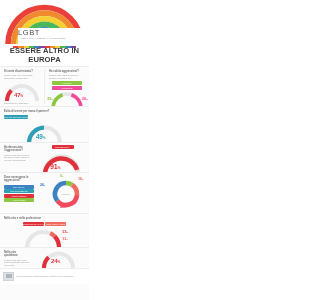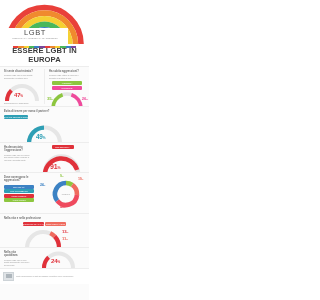--- a/index.html
+++ b/index.html
@@ -8,22 +8,22 @@
     background:#ffffff;
     font-family:"Liberation Sans",sans-serif;
     -webkit-font-smoothing:antialiased;
   }
   .page{position:relative;width:89px;height:300px;background:#fbfbfb;}
 
   
   .header{position:relative;height:66px;background:#ffffff;overflow:hidden;}
   .rainbow{position:absolute;left:4px;top:4px;width:81px;height:40px;}
   .logo-box{
-    position:absolute;left:2px;top:28px;width:66px;height:16px;
-    background:#ffffff;text-align:center;
+    position:absolute;left:18px;top:28px;width:66px;height:16px;
+    background:#ffffff;
   }
   .logo-text{font-size:7.5px;color:#4b4b4b;letter-spacing:.6px;line-height:9px;}
   .logo-sub{
     font-size:1.9px;color:#8d8d8d;letter-spacing:.25px;line-height:3px;
     white-space:nowrap;transform:scaleX(.93);
   }
   .flagbar{position:absolute;left:13px;top:45.5px;width:63px;height:2px;display:flex;}
   .flagbar i{flex:1;height:100%;display:block;}
   .title{
     position:absolute;left:0;top:47px;width:89px;text-align:center;
@@ -107,21 +107,21 @@
         <i style="background:#3a7fc4"></i>
         <i style="background:#7b479c"></i>
         <i style="background:#e9403a"></i>
         <i style="background:#f08a2e"></i>
         <i style="background:#f5d033"></i>
         <i style="background:#49b75a"></i>
         <i style="background:#3a7fc4"></i>
         <i style="background:#7b479c"></i>
     </div>
 
-    <div class="title">ESSERE LGBT IN EUROPA</div>
+    <div class="title">ESSERE ALTRO IN EUROPA</div>
   </div>
 
   <div class="sec">
     <div class="cols">
 
       <div class="col">
         <div class="q">Si sente discriminato?</div>
         <div class="sub">Persone LGBT che si sono sentite discriminate nell'ultimo anno</div>
         <div class="gauge" style="height:21px;">
           <svg viewBox="0 0 44 24" width="44" height="24" style="position:absolute;left:0;top:0;">

